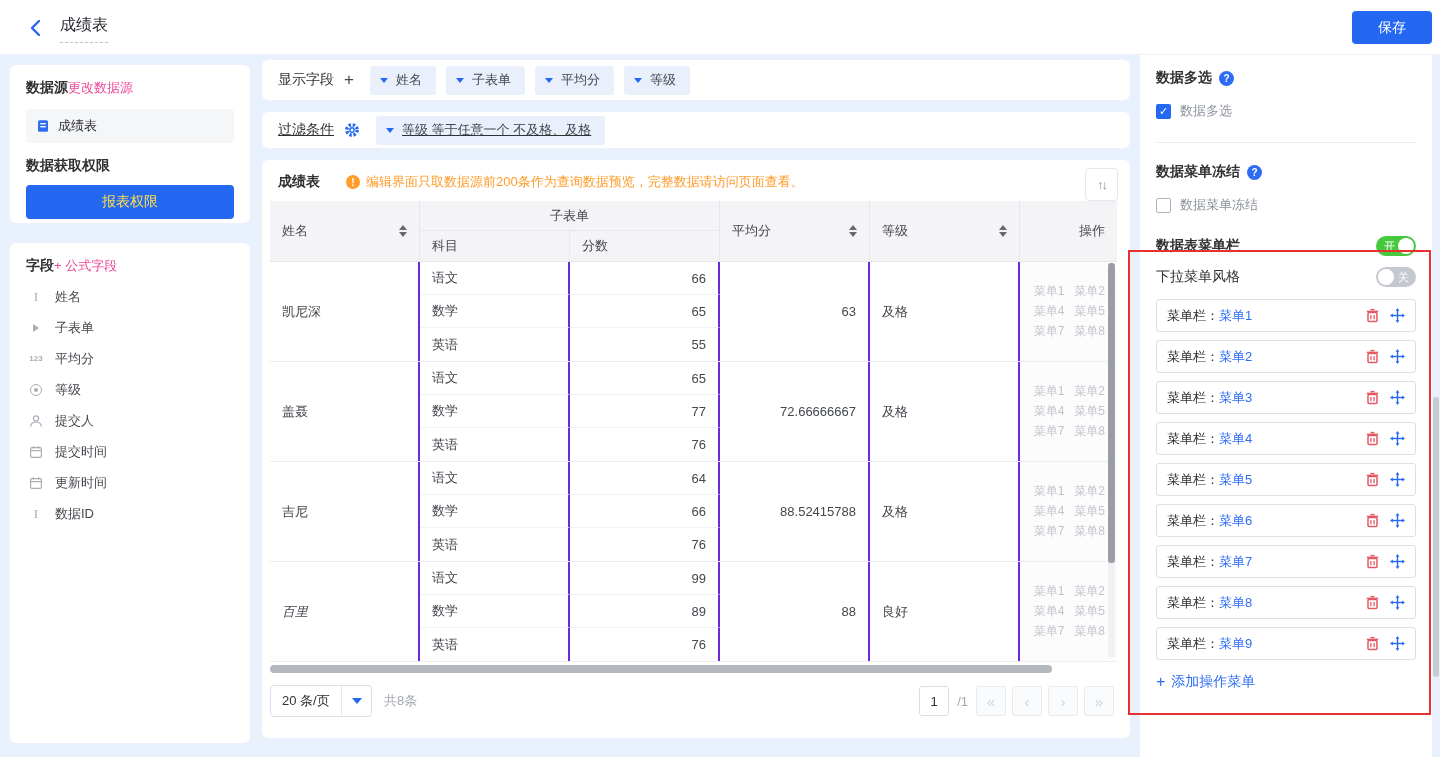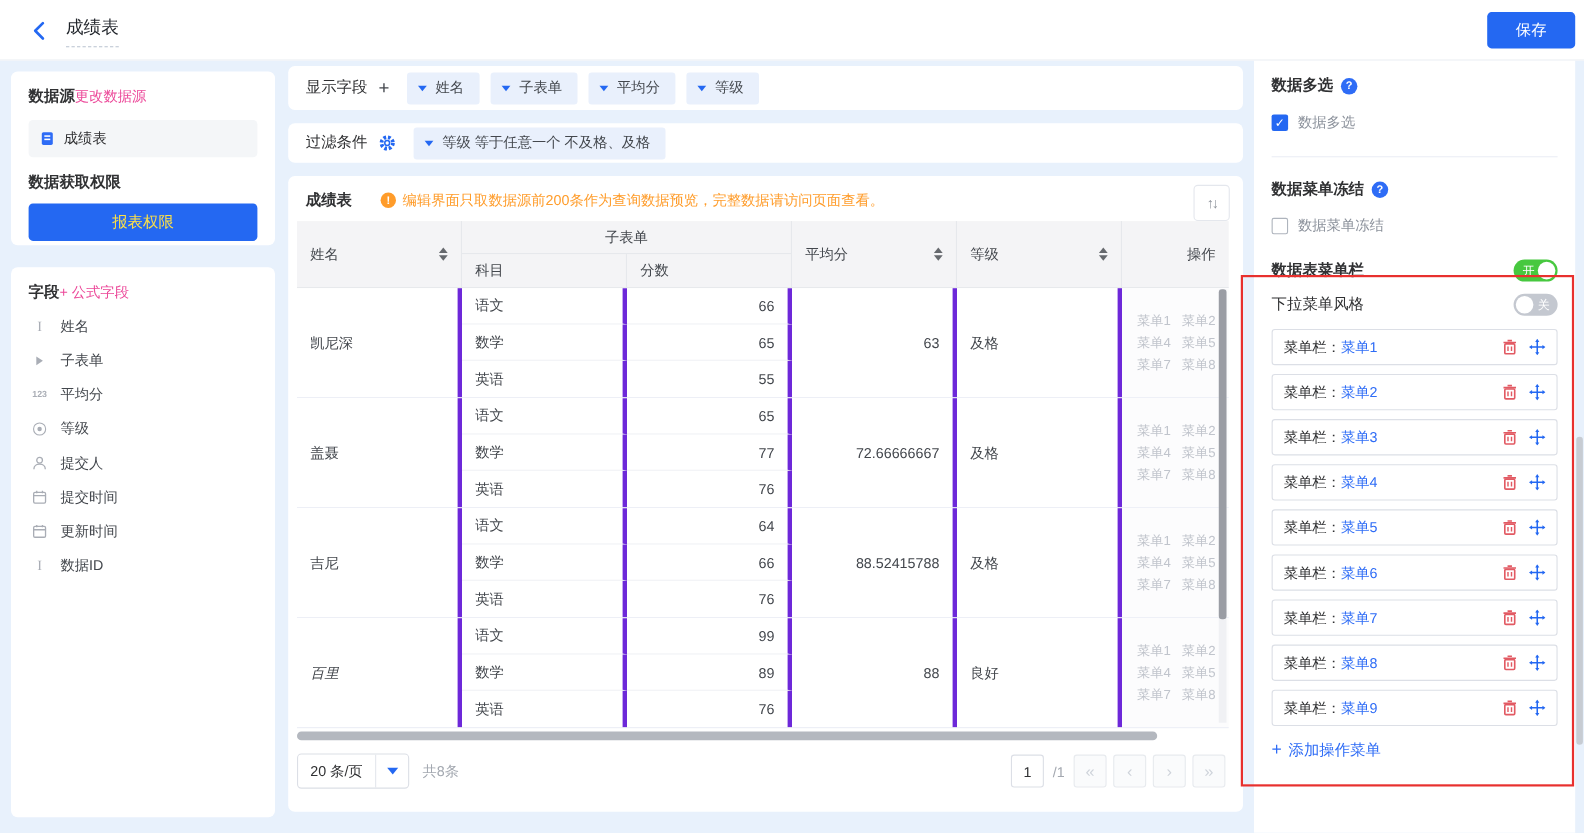--- a/index.html
+++ b/index.html
@@ -38,21 +38,21 @@
   .ico-radio:after { content:""; position:absolute; left:3px; top:3px; width:4px; height:4px; background:#a9adb5; border-radius:50%; }
 
   
   .card-display { position:absolute; left:262px; top:60px; width:868px; height:40px; display:flex; align-items:center; padding:0 16px; gap:8px; }
   .row-label { font-size:14px; color:#303133; }
   .plus-glyph { font-size:17px; color:#43474d; margin:0 8px 0 2px; cursor:pointer; }
   .chip { height:29px; background:#e9f0fc; border-radius:3px; display:inline-flex; align-items:center; gap:8px; padding:0 14px 0 10px; font-size:13px; color:#43474d; cursor:pointer; }
   .chip .caret { width:0; height:0; border-top:5px solid #2468f2; border-left:4px solid transparent; border-right:4px solid transparent; }
   .chip-row { display:flex; gap:10px; }
 
-  .card-filter { position:absolute; left:262px; top:112px; width:868px; height:36px; display:flex; align-items:center; padding:0 16px; gap:8px; }
+  .card-filter { position:absolute; left:262px; top:112px; width:868px; height:36px; display:flex; align-items:center; padding:0 16px; gap:8px;text-decoration:underline; }
   .gear { margin:0 8px 0 2px; cursor:pointer; display:flex; }
 
   .card-table { position:absolute; left:262px; top:160px; width:868px; height:578px; }
   .tbl-title-row { display:flex; align-items:center; padding:13px 16px 10px 8px; }
   .tbl-title { font-size:14px; font-weight:bold; margin-left:8px; }
   .warn { display:flex; align-items:center; gap:6px; margin-left:26px; color:#ff9c2a; font-size:13px; }
   .warn-ico { width:14px; height:14px; border-radius:50%; background:#ff9c2a; color:#fff; font-size:10px; font-weight:bold; display:flex; align-items:center; justify-content:center; flex:0 0 14px; }
   .sort-box { position:absolute; top:8px; right:12px; width:33px; height:33px; border:1px solid #e4e7ed; border-radius:4px; color:#8f949c; font-size:13px; display:flex; align-items:center; justify-content:center; letter-spacing:-2px; cursor:pointer; background:#fff; }
 
   .table-wrap { margin:0 13px 0 8px; position:relative; }
@@ -66,21 +66,21 @@
   .th-score { grid-area:2/3/3/4; }
   .th-avg   { grid-area:1/4/3/5; justify-content:space-between; }
   .th-grade { grid-area:1/5/3/6; justify-content:space-between; }
   .th-act   { grid-area:1/6/3/7; justify-content:flex-end; }
   .sort-caret { display:flex; flex-direction:column; gap:2px; cursor:pointer; }
   .sort-caret i { display:block; width:0; height:0; border-left:4px solid transparent; border-right:4px solid transparent; }
   .sort-caret .up { border-bottom:5px solid #66696e; }
   .sort-caret .dn { border-top:5px solid #66696e; }
 
   .tgroup { grid-template-rows:repeat(3,33px); background:#fff; border-bottom:1px solid #ebeef5; }
-  .td { display:flex; align-items:center; padding:0 12px; font-size:13px; color:#43474d; border-right:4px solid #6d28d9; }
+  .td { display:flex; align-items:center; padding:0 12px; font-size:13px; color:#43474d; border-right:2px solid #6d28d9; }
   .td.last-col { border-right:none; }
   .td-span { align-items:center; }
   .sub-cell { border-bottom:1px solid #f0f2f5; }
   .sub-cell.r3 { border-bottom:none; }
   .num { justify-content:flex-end; }
   .act-cell { justify-content:flex-end; background:#fcfcfd; }
   .act-lines { display:flex; flex-direction:column; gap:3px; align-items:flex-end; }
   .act-line { display:flex; gap:10px; }
   .act-link { color:#c0c4cc; font-size:12px; cursor:pointer; }
 

